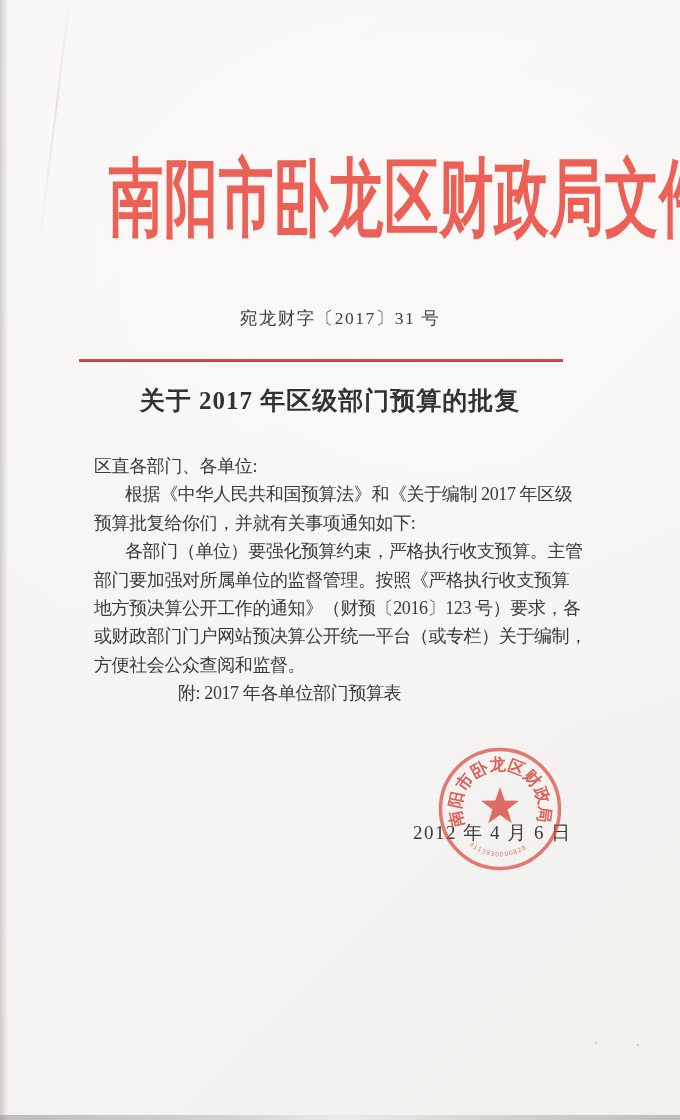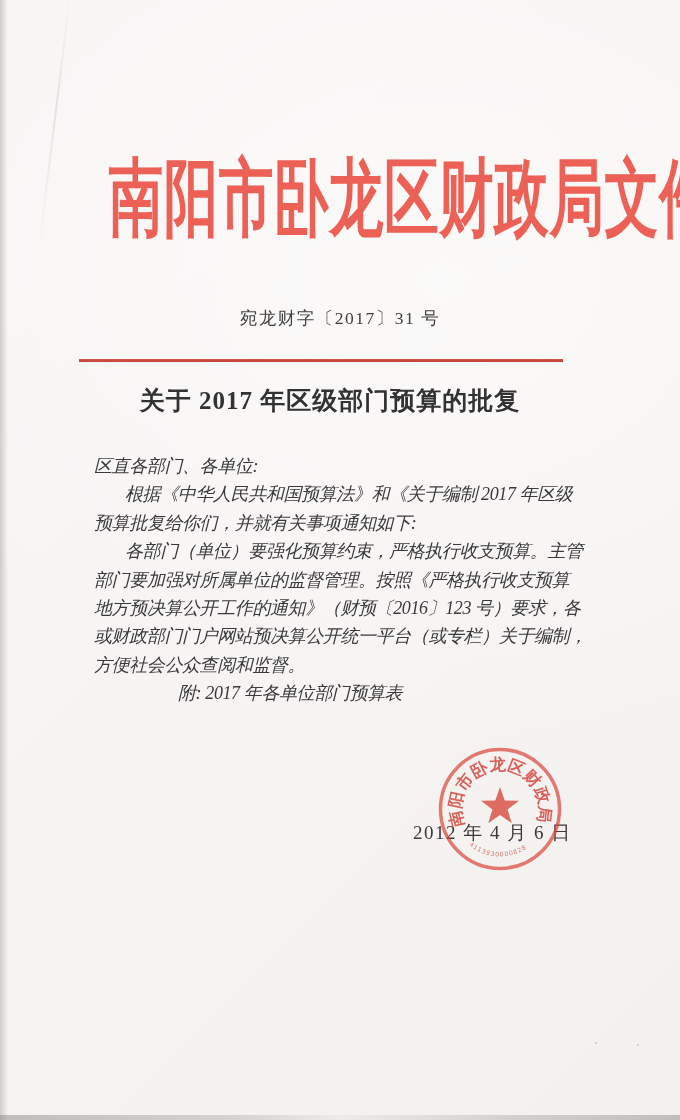--- a/index.html
+++ b/index.html
@@ -56,21 +56,21 @@
   .doc-title {
     position: absolute; top: 384px; left: 0; width: 660px;
     text-align: center; font-size: 25px; font-weight: bold; color: #323234;
     letter-spacing: 1px; white-space: nowrap;
   }
   .body-text {
     position: absolute; left: 94px; top: 452px; width: 510px;
     font-size: 18px; line-height: 28.4px; color: #3a393b;
     letter-spacing: -0.4px;
   }
-  .body-line { white-space: nowrap; font-style: italic; }
+  .body-line { white-space: nowrap; }
   .ind2 { text-indent: 31px; }
   .ind4 { text-indent: 84px; }
   .doc-date {
     position: absolute; left: 413px; top: 820px;
     font-size: 19px; color: #3a393b; letter-spacing: 1.5px; white-space: nowrap;
   }
   .seal {
     position: absolute; left: 430px; top: 739px; width: 140px; height: 140px;
     opacity: 0.88;
     filter: blur(0.3px);

